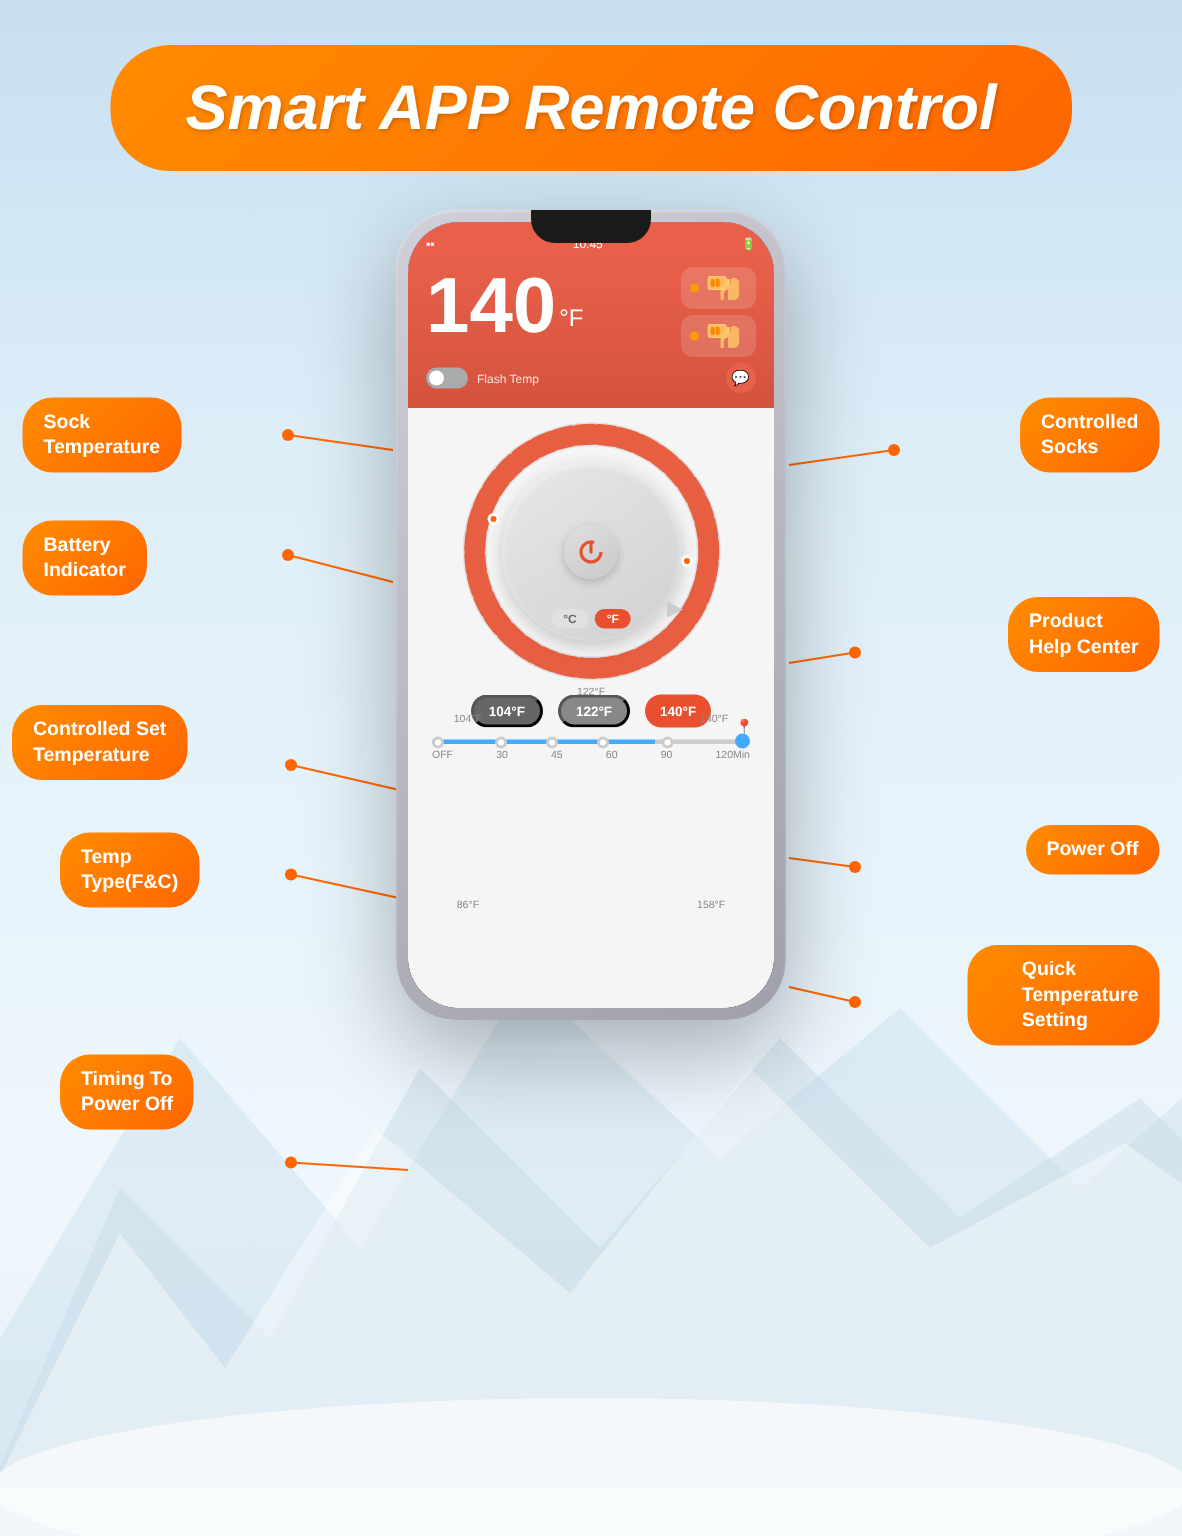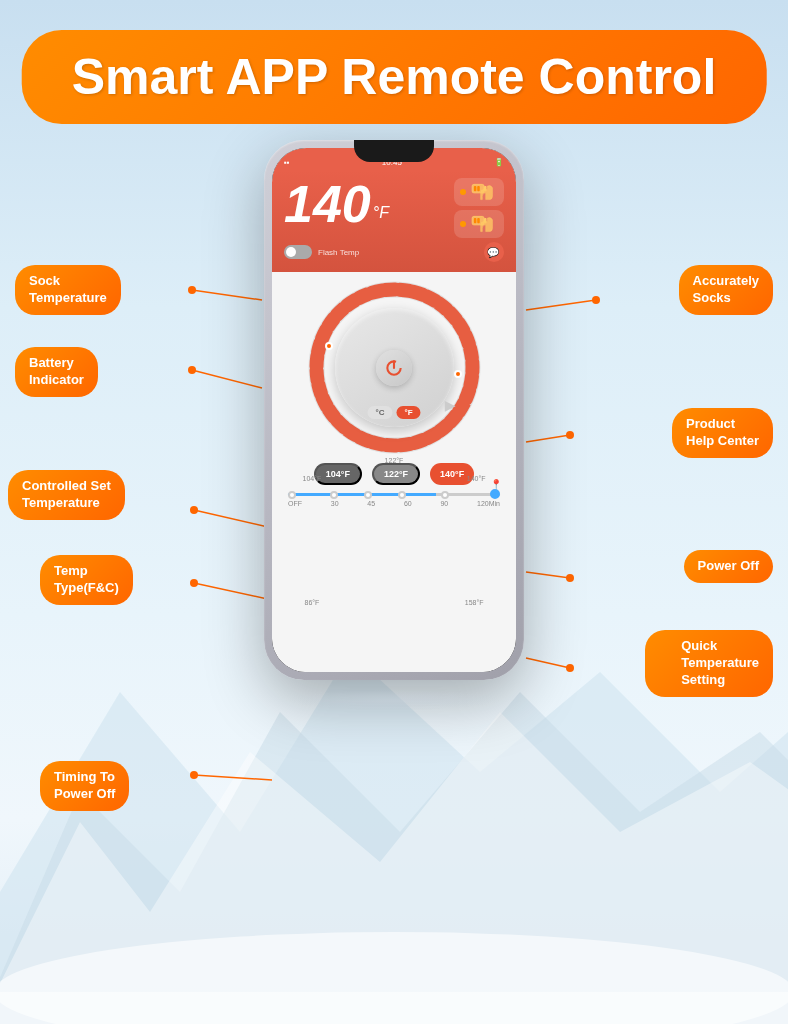--- a/index.html
+++ b/index.html
@@ -31,23 +31,24 @@
       transform: translateX(-50%);
       background: linear-gradient(135deg, #ff8c00, #ff6600);
       border-radius: 40px;
       padding: 18px 50px;
       z-index: 10;
       white-space: nowrap;
     }
 
     .title-banner h1 {
       color: white;
-      font-size: 50px;
+      font-size: 42px;
       font-weight: 900;
       text-shadow: 1px 1px 3px rgba(0,0,0,0.2);
+      font-style: italic;
     }
 
     
     .phone-wrap {
       position: absolute;
       top: 140px;
       left: 50%;
       transform: translateX(-50%);
       z-index: 5;
     }
@@ -111,21 +112,20 @@
     .app-header {
       background: linear-gradient(180deg, #e8604a, #d4533e);
       padding: 8px 12px 10px;
       flex-shrink: 0;
     }
 
     .header-top {
       display: flex;
       justify-content: space-between;
       align-items: flex-start;
-      font-style: italic;
     }
 
     .temp-display {
       display: flex;
       align-items: flex-end;
     }
 
     .temp-number {
       font-size: 52px;
       font-weight: 900;
@@ -377,23 +377,23 @@
       padding: 8px 14px;
       line-height: 1.3;
       z-index: 10;
       white-space: nowrap;
     }
 
     .lb-sock-temp     { top: 265px; left: 15px; }
     .lb-battery       { top: 347px; left: 15px; }
     .lb-accurate      { top: 470px; left: 8px; }
     .lb-temp-type     { top: 555px; left: 40px; }
-    .lb-timing        { top: 761px; left: 40px; }
+    .lb-timing        { top: 703px; left: 40px; }
     .lb-controlled    { top: 265px; right: 15px; }
-    .lb-product       { top: 408px; right: 15px; }
+    .lb-product       { top: 398px; right: 15px; }
     .lb-power-off     { top: 550px; right: 15px; }
     .lb-quick-temp    { top: 630px; right: 15px; padding-left: 36px; }
 
     
     .phone-reflection {
       position: absolute;
       bottom: -30px;
       left: 50%;
       transform: translateX(-50%);
       width: 220px;
@@ -449,21 +449,21 @@
   <span style="white-space:pre-line">Temp
 Type(F&amp;C)</span>
 </div>
 
 <div class="label-bubble lb-timing">
   <span style="white-space:pre-line">Timing To
 Power Off</span>
 </div>
 
 <div class="label-bubble lb-controlled">
-  <span style="white-space:pre-line">Accurately
+  <span style="white-space:pre-line">Controlled
 Socks</span>
 </div>
 
 <div class="label-bubble lb-product">
   <span style="white-space:pre-line">Product
 Help Center</span>
 </div>
 
 <div class="label-bubble lb-power-off">
   <span style="white-space:pre-line">Power Off</span>

